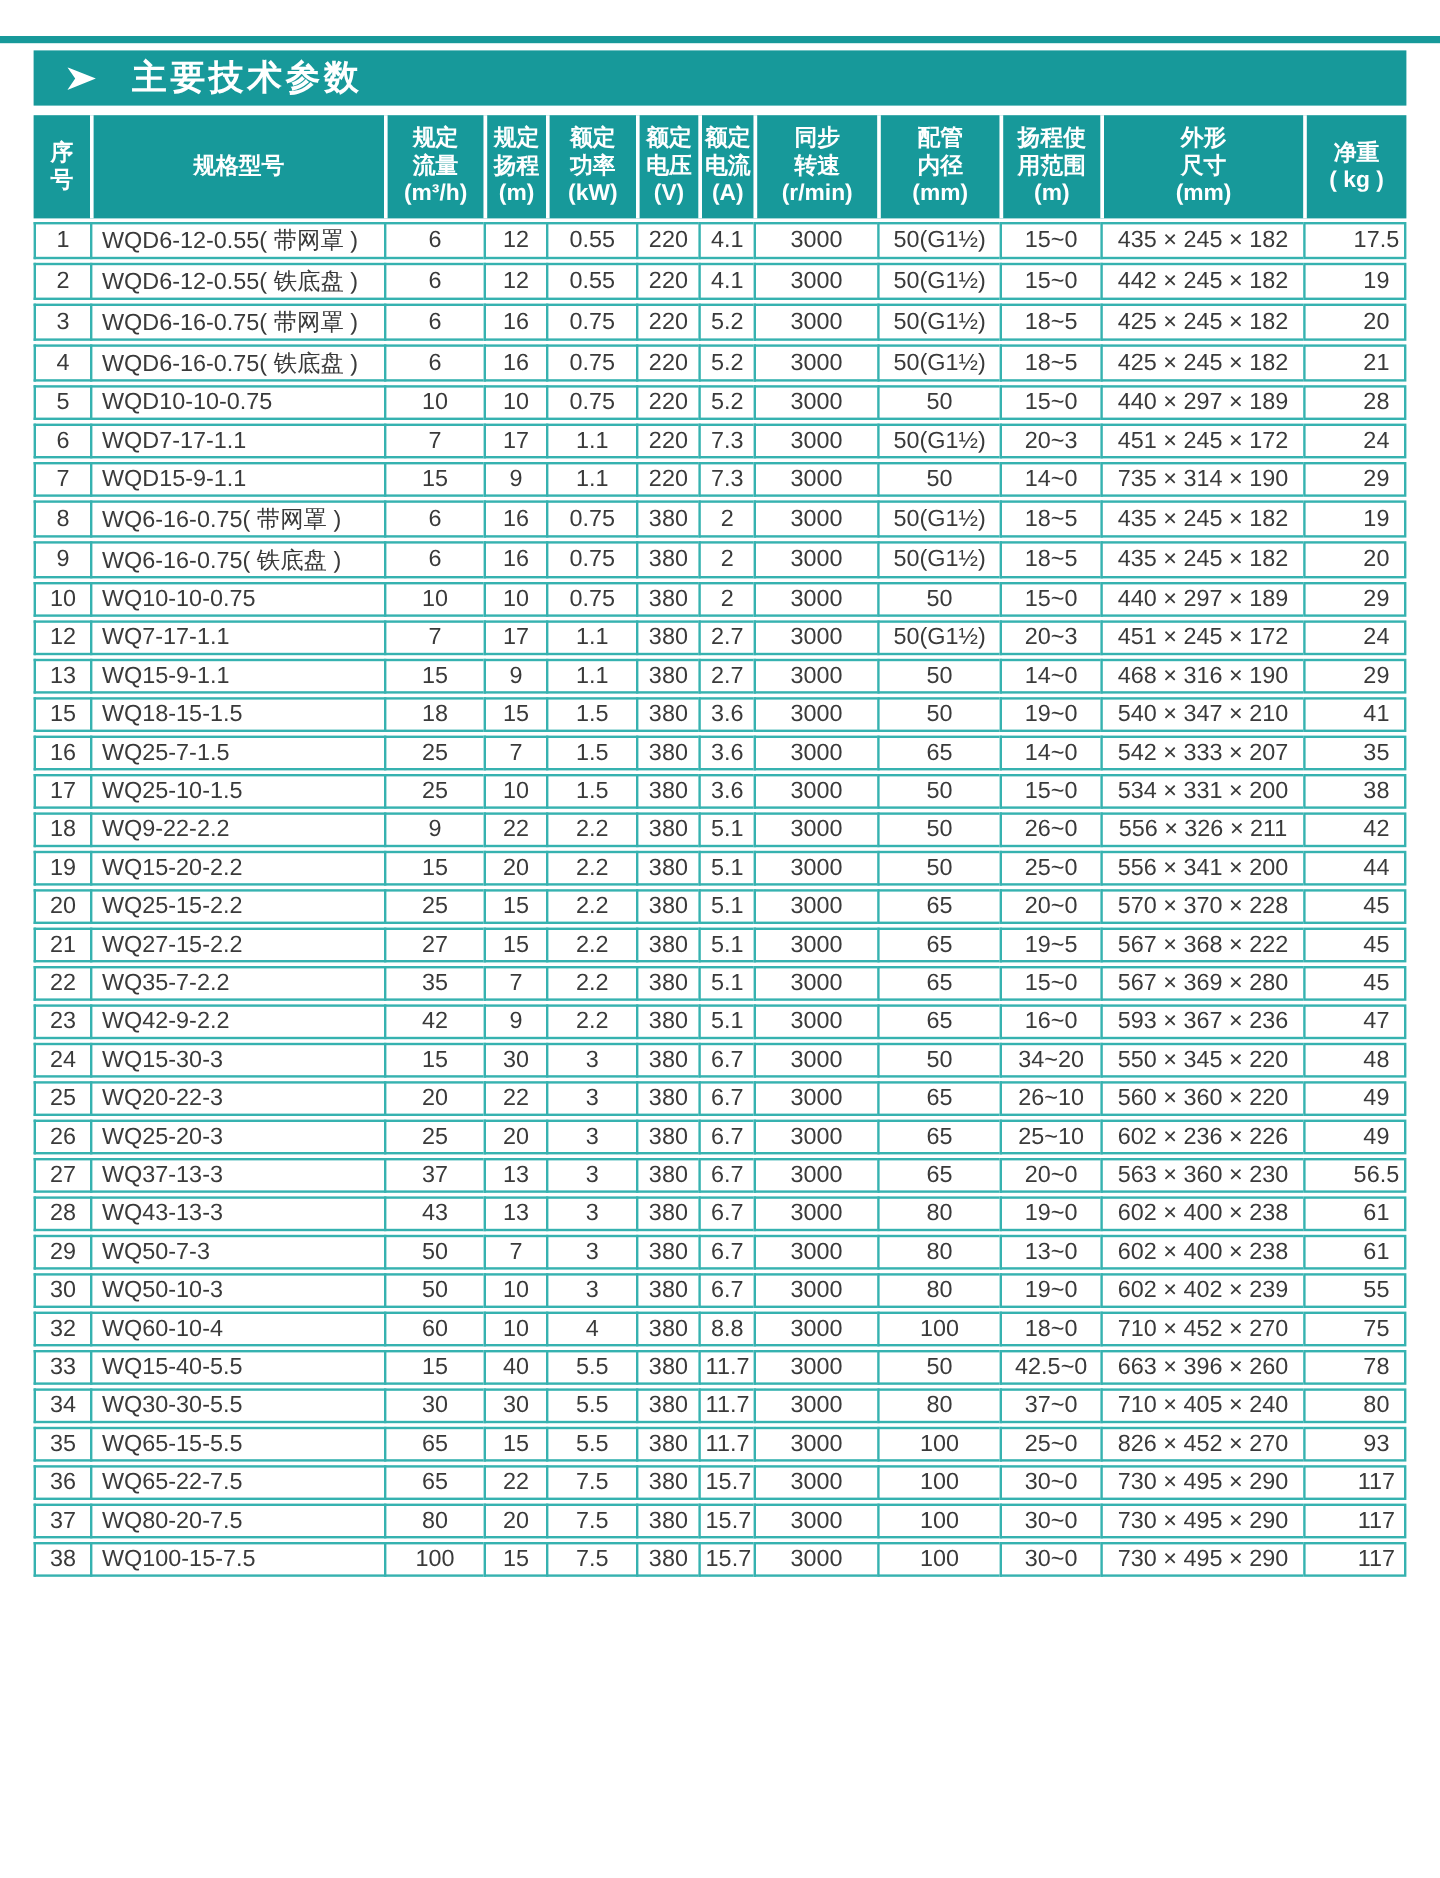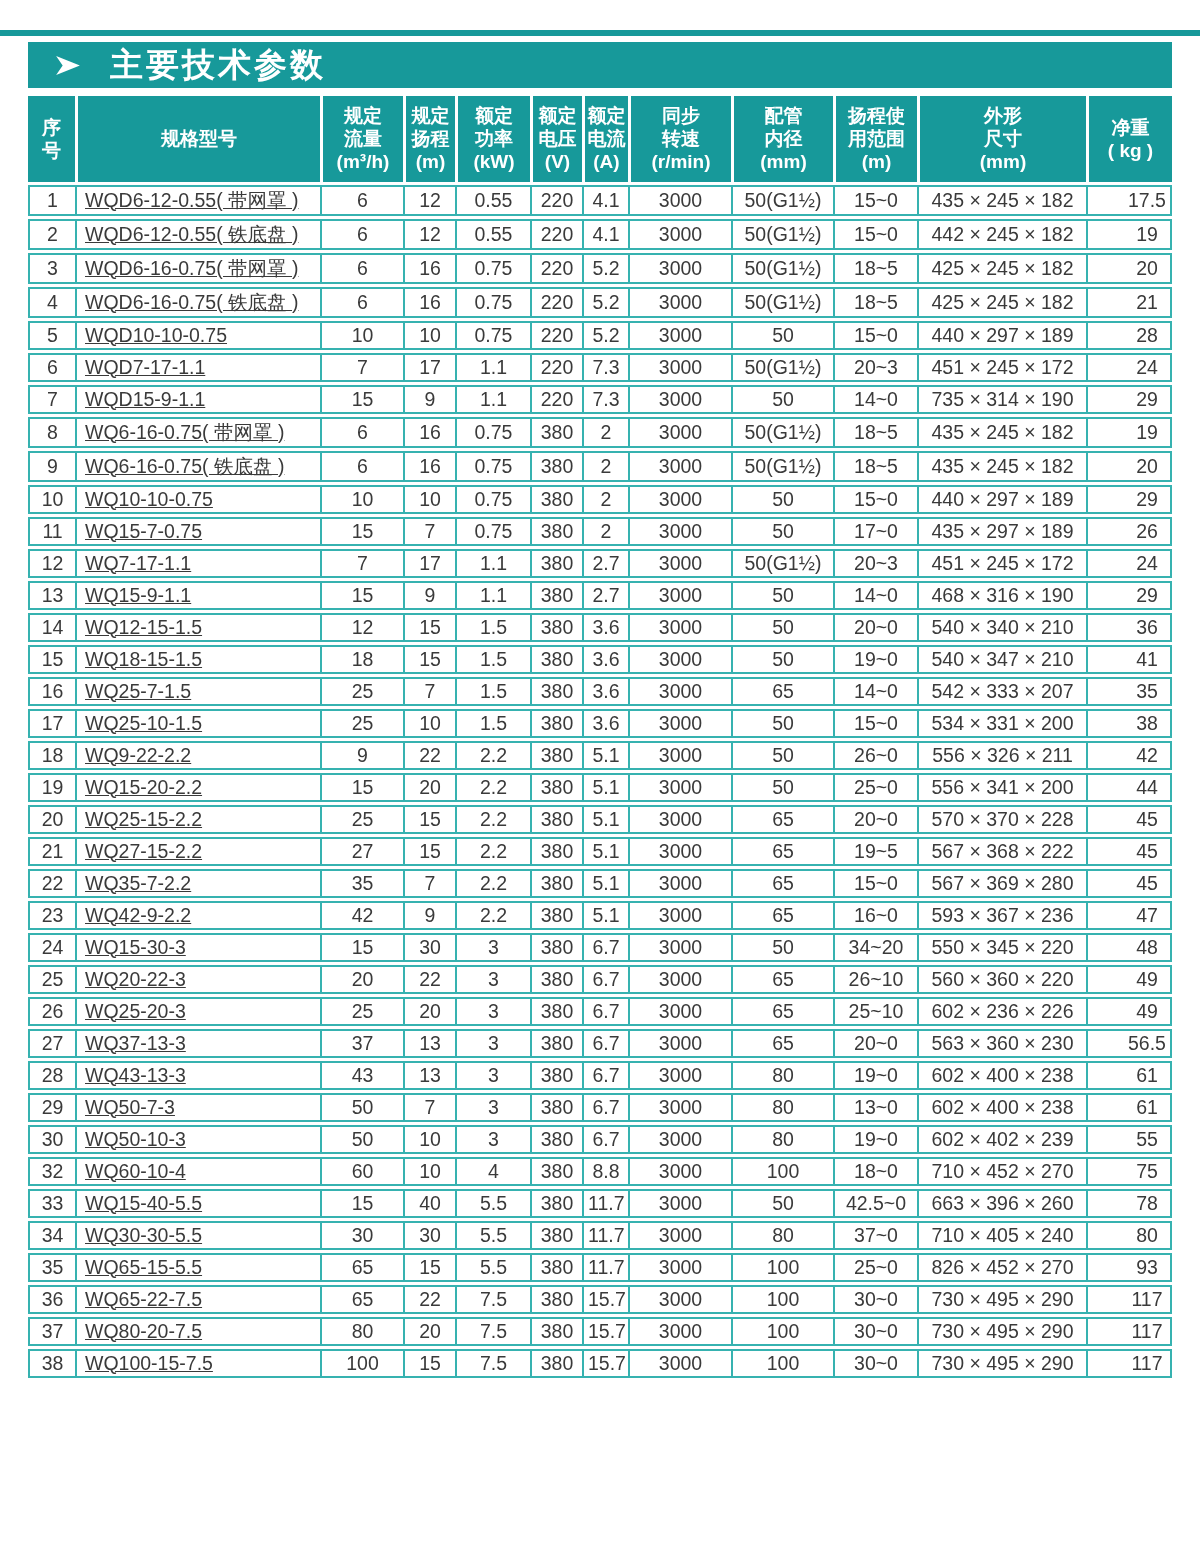--- a/index.html
+++ b/index.html
@@ -19,21 +19,21 @@
     background:var(--teal);
   }
   .content{padding:42px 28px 10px 28px;}
   .title-bar{
     height:46px;background:var(--teal);
     display:flex;align-items:center;
     padding-left:28px;
   }
   .title-arrow{display:flex;align-items:center;margin-right:30px;}
   .title-text{
-    color:#ffffff;font-size:33px;font-weight:bold;letter-spacing:3px;
+    color:#ffffff;font-size:29px;font-weight:bold;letter-spacing:3px;
   }
   table.spec{
     width:1144px;table-layout:fixed;
     border-collapse:separate;border-spacing:0 3px;
     margin-top:5px;
   }
   col.c0{width:47px}  col.c1{width:245px} col.c2{width:83px}
   col.c3{width:52px}  col.c4{width:75px}  col.c5{width:52px}
   col.c6{width:46px}  col.c7{width:103px} col.c8{width:102px}
   col.c9{width:84px}  col.c10{width:169px}col.c11{width:86px}
@@ -46,21 +46,21 @@
   thead th:first-child{border-left:none;}
   tbody td{
     background:#ffffff;height:29px;padding:0 4px;
     font-size:19.5px;text-align:center;vertical-align:middle;
     border-top:2px solid var(--grid);
     border-bottom:2px solid var(--grid);
     border-left:2px solid var(--grid);
     overflow:hidden;white-space:nowrap;
   }
   tbody td:last-child{border-right:2px solid var(--grid);padding-left:40px;}
-  tbody td:nth-child(2){text-align:left;padding-left:8px;text-decoration:underline;}
+  tbody td:nth-child(2){text-align:left;padding-left:8px;}
 </style>
 </head>
 <body>
 
 <div class="top-rule"></div>
 
 <div class="content">
 
   <div class="title-bar">
     <span class="title-arrow">
@@ -257,34 +257,20 @@
           <td>0.75</td>
           <td>380</td>
           <td>2</td>
           <td>3000</td>
           <td>50</td>
           <td>15~0</td>
           <td>440 × 297 × 189</td>
           <td>29</td>
         </tr>
         <tr>
-          <td>11</td>
-          <td>WQ15-7-0.75</td>
-          <td>15</td>
-          <td>7</td>
-          <td>0.75</td>
-          <td>380</td>
-          <td>2</td>
-          <td>3000</td>
-          <td>50</td>
-          <td>17~0</td>
-          <td>435 × 297 × 189</td>
-          <td>26</td>
-        </tr>
-        <tr>
           <td>12</td>
           <td>WQ7-17-1.1</td>
           <td>7</td>
           <td>17</td>
           <td>1.1</td>
           <td>380</td>
           <td>2.7</td>
           <td>3000</td>
           <td>50(G1½)</td>
           <td>20~3</td>
@@ -297,34 +283,20 @@
           <td>15</td>
           <td>9</td>
           <td>1.1</td>
           <td>380</td>
           <td>2.7</td>
           <td>3000</td>
           <td>50</td>
           <td>14~0</td>
           <td>468 × 316 × 190</td>
           <td>29</td>
-        </tr>
-        <tr>
-          <td>14</td>
-          <td>WQ12-15-1.5</td>
-          <td>12</td>
-          <td>15</td>
-          <td>1.5</td>
-          <td>380</td>
-          <td>3.6</td>
-          <td>3000</td>
-          <td>50</td>
-          <td>20~0</td>
-          <td>540 × 340 × 210</td>
-          <td>36</td>
         </tr>
         <tr>
           <td>15</td>
           <td>WQ18-15-1.5</td>
           <td>18</td>
           <td>15</td>
           <td>1.5</td>
           <td>380</td>
           <td>3.6</td>
           <td>3000</td>

